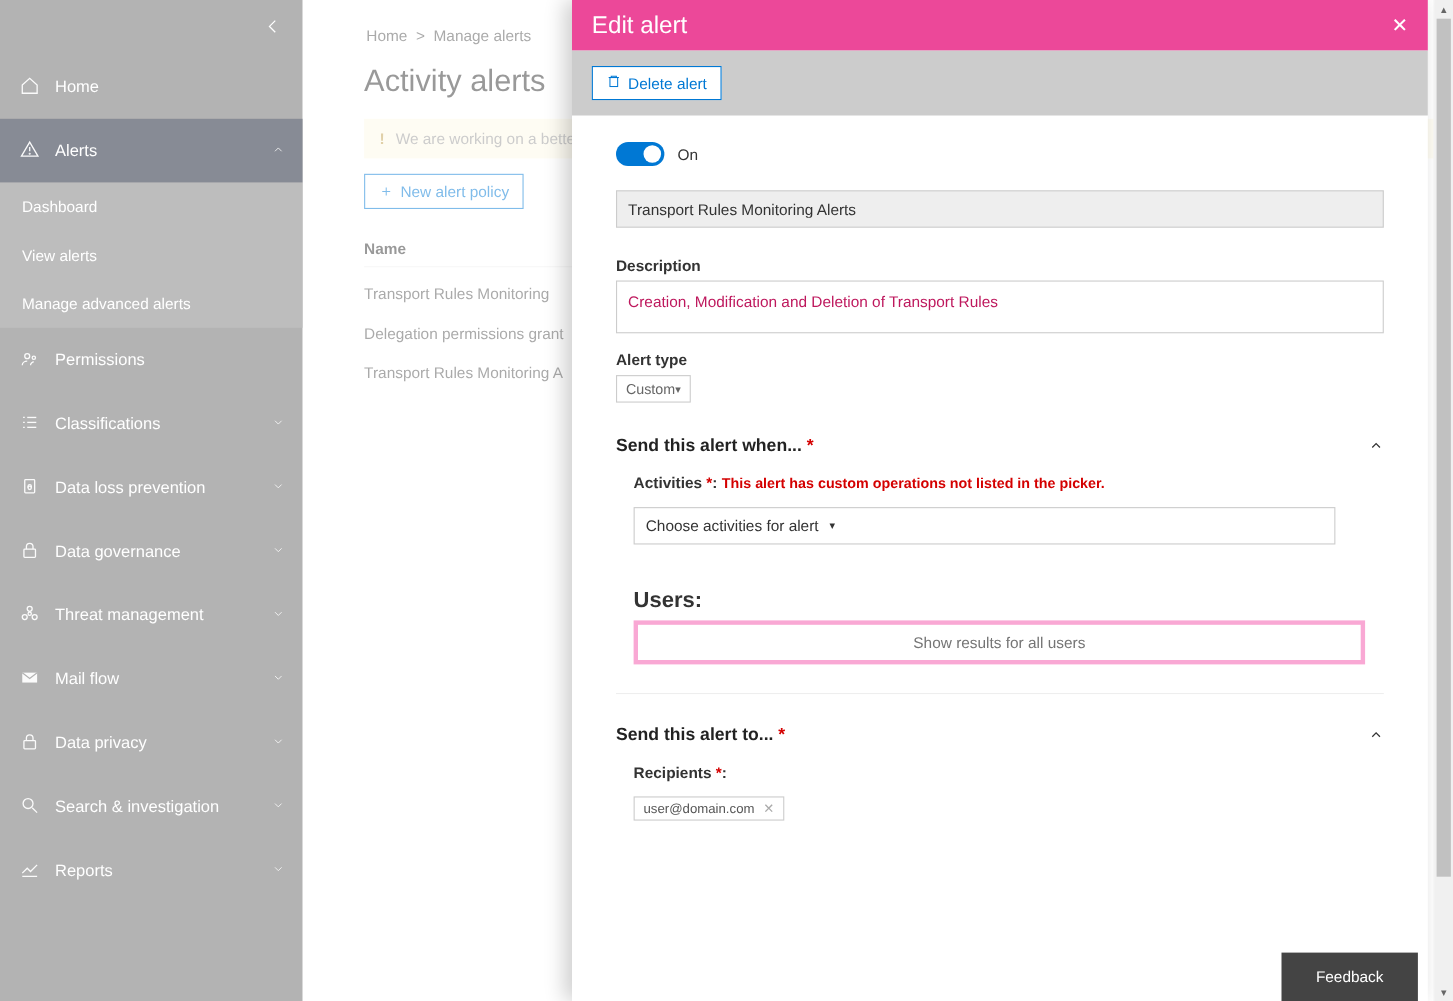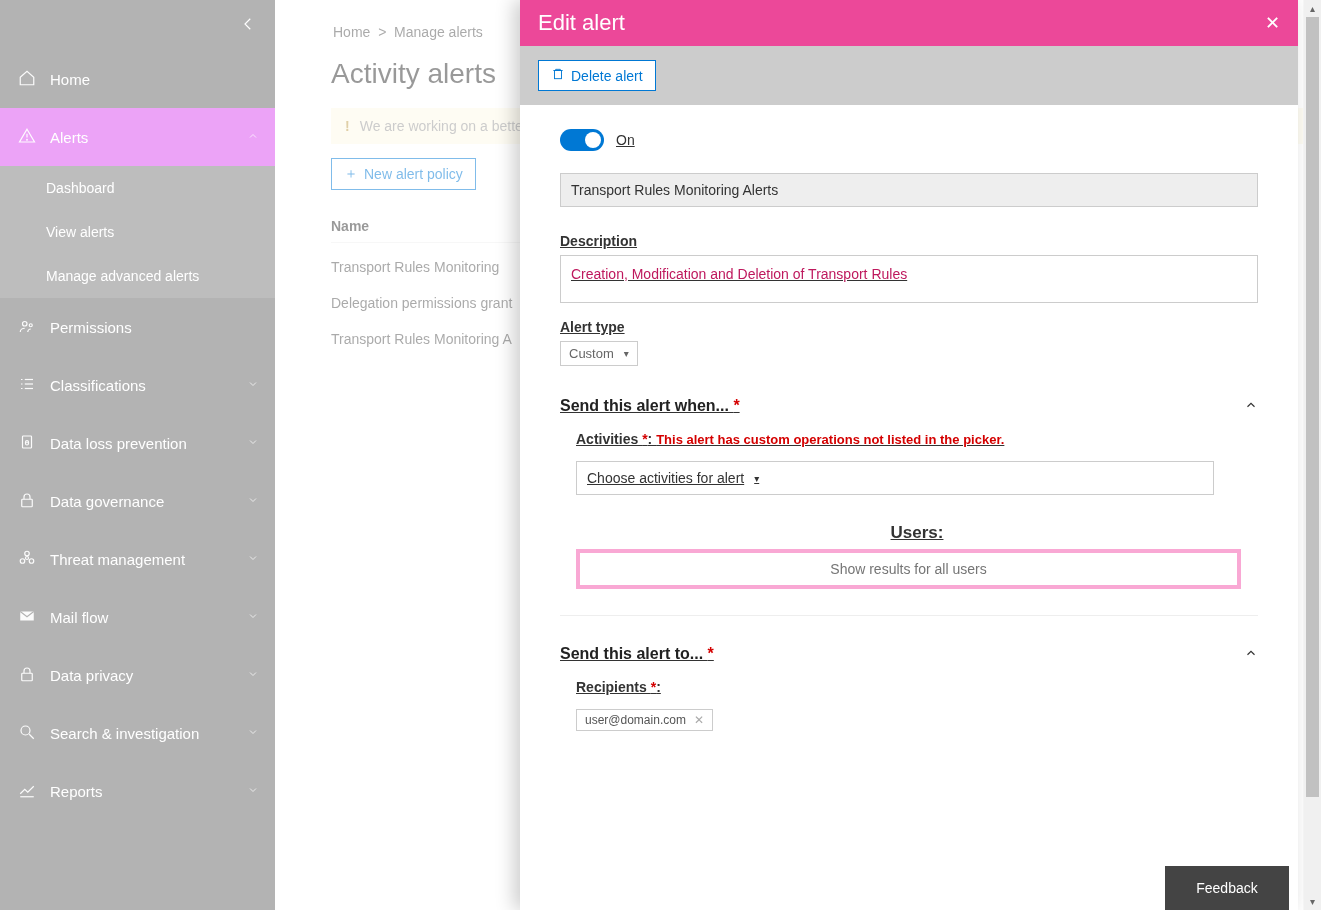--- a/index.html
+++ b/index.html
@@ -6,25 +6,25 @@
   html, body { margin:0; padding:0; font-family: "Segoe UI", Arial, sans-serif; font-size:14px; color:#333; }
   body { width:1321px; height:910px; position:relative; overflow:hidden; background:#fff; }
 
   
   .overlay { position:absolute; inset:0; background:rgba(255,255,255,0.5); pointer-events:none; z-index:10; }
 
   
   .sidebar { position:absolute; left:0; top:0; width:275px; height:910px; background:#666; color:#fff; }
   .sidebar .collapse { height:50px; display:flex; align-items:center; justify-content:flex-end; padding-right:18px; }
   .sidebar .item { display:flex; align-items:center; height:58px; padding:0 16px; cursor:pointer; }
-  .sidebar .item.active { background:#d946ef; }
+  .sidebar .item.active { background:#0f172a; }
   .sidebar .item .ic { width:22px; text-align:center; margin-right:12px; opacity:0.95; }
   .sidebar .item .lbl { flex:1; font-size:15px; }
   .sidebar .subitems { background:#7a7a7a; }
-  .sidebar .subitems .sub { height:44px; display:flex; align-items:center; padding-left:46px; font-size:14px; cursor:pointer; }
+  .sidebar .subitems .sub { height:44px; display:flex; align-items:center; padding-left:20px; font-size:14px; cursor:pointer; }
   .sidebar .chv { font-size:12px; opacity:0.9; }
   svg.ic-svg { width:18px; height:18px; fill:none; stroke:#fff; stroke-width:1.6; }
 
   
   .main { position:absolute; left:275px; top:0; width:1046px; height:910px; }
   .main .scroll-edge { position:absolute; right:0; top:0; width:18px; height:910px; background:#f0f0f0; }
   .main .breadcrumb { padding:24px 0 0 58px; color:#555; font-size:14px; }
   .main .breadcrumb a { color:#555; text-decoration:none; }
   .main h1.page-title { margin:18px 0 18px 56px; font-weight:400; font-size:28px; color:#333; }
   .banner { margin:0 0 14px 56px; background:#fdf8e6; padding:10px 14px; color:#999; font-size:14px; display:flex; align-items:center; gap:10px; }
@@ -33,36 +33,36 @@
   .rows { margin-left:56px; width:480px; }
   .rows .row { padding:10px 0; color:#555; font-size:14px; }
 
   
   .panel { position:absolute; right:23px; top:0; width:778px; height:910px; background:#fff; z-index:20; box-shadow:-6px 0 18px rgba(0,0,0,0.2); }
   .panel-head { background:#ec4899; color:#fff; height:46px; display:flex; align-items:center; padding:0 18px; }
   .panel-head .ttl { font-size:22px; font-weight:300; flex:1; }
   .panel-head .close { font-size:18px; cursor:pointer; font-weight:300; }
   .panel-toolbar { background:#ccc; padding:14px 18px; }
   .delete-btn { border:1px solid #0078d4; color:#0078d4; background:#fff; padding:6px 12px; font-size:14px; cursor:pointer; display:inline-flex; align-items:center; gap:6px; }
-  .panel-body { padding:24px 40px; overflow:auto; height:calc(910px - 46px - 64px);text-decoration:underline; }
+  .panel-body { padding:24px 40px; overflow:auto; height:calc(910px - 46px - 64px); }
   .toggle-row { display:flex; align-items:center; gap:12px; margin-bottom:22px; }
   .toggle { width:44px; height:22px; background:#0078d4; border-radius:11px; position:relative; cursor:pointer; }
   .toggle .knob { position:absolute; right:3px; top:3px; width:16px; height:16px; background:#fff; border-radius:50%; }
   .form-label { font-weight:600; font-size:14px; margin-bottom:6px; }
   .req { color:#d40000; }
   .name-input { width:100%; background:#eee; border:1px solid #ccc; padding:8px 10px; font-size:14px; color:#333; margin-bottom:26px; }
   .desc-input { width:100%; background:#fff; border:1px solid #ccc; padding:10px; font-size:14px; color:#be185d; height:48px; margin-bottom:16px; }
-  .alert-type-sel { border:1px solid #ccc; padding:4px 8px; font-size:13px; color:#666; display:inline-flex; align-items:center; gap:10px; margin-bottom:20px; cursor:pointer; }
+  .alert-type-sel { border:1px solid #ccc; padding:4px 8px; font-size:13px; color:#666; display:inline-flex; align-items:center; margin-bottom:20px; cursor:pointer; }
   .section-head { display:flex; align-items:center; justify-content:space-between; border-top:1px solid transparent; padding:10px 0 6px 0; }
   .section-head .st { font-weight:600; font-size:16px; color:#222; }
   .section-body { padding:10px 0 26px 16px; border-bottom:1px solid #eee; margin-bottom:18px; }
   .act-label { font-weight:600; font-size:14px; }
   .act-warn { color:#d40000; font-weight:600; font-size:13px; }
   .picker { margin-top:14px; border:1px solid #ccc; padding:8px 10px; font-size:14px; color:#333; width:638px; display:flex; align-items:center; justify-content:space-between; cursor:pointer; }
-  .users-label { margin-top:28px; font-weight:600; font-size:17px; margin-bottom:6px;text-align:center; }
+  .users-label { margin-top:40px; font-weight:600; font-size:20px; margin-bottom:6px; }
   .users-input { border:4px solid #f9a8d4; padding:8px 10px; font-size:14px; color:#999; width:665px;text-align:center; }
   .chip { display:inline-flex; align-items:center; gap:8px; border:1px solid #ccc; padding:3px 8px; font-size:12px; color:#555; background:#fff; margin-top:8px; }
   .chip .x { color:#aaa; cursor:pointer; }
   .feedback { position:absolute; right:32px; bottom:0; width:124px; height:44px; background:#444; color:#fff; display:flex; align-items:center; justify-content:center; font-size:14px; z-index:30; cursor:pointer; }
 
   .scrollbar { position:absolute; right:0; top:0; width:17px; height:910px; background:#f0f0f0; z-index:40; }
   .scrollbar .arrow { height:17px; display:flex; align-items:center; justify-content:center; color:#666; font-size:10px; cursor:pointer; }
   .scrollbar .thumb { position:absolute; left:2px; width:13px; background:#c1c1c1; }
 </style>
 </head>

